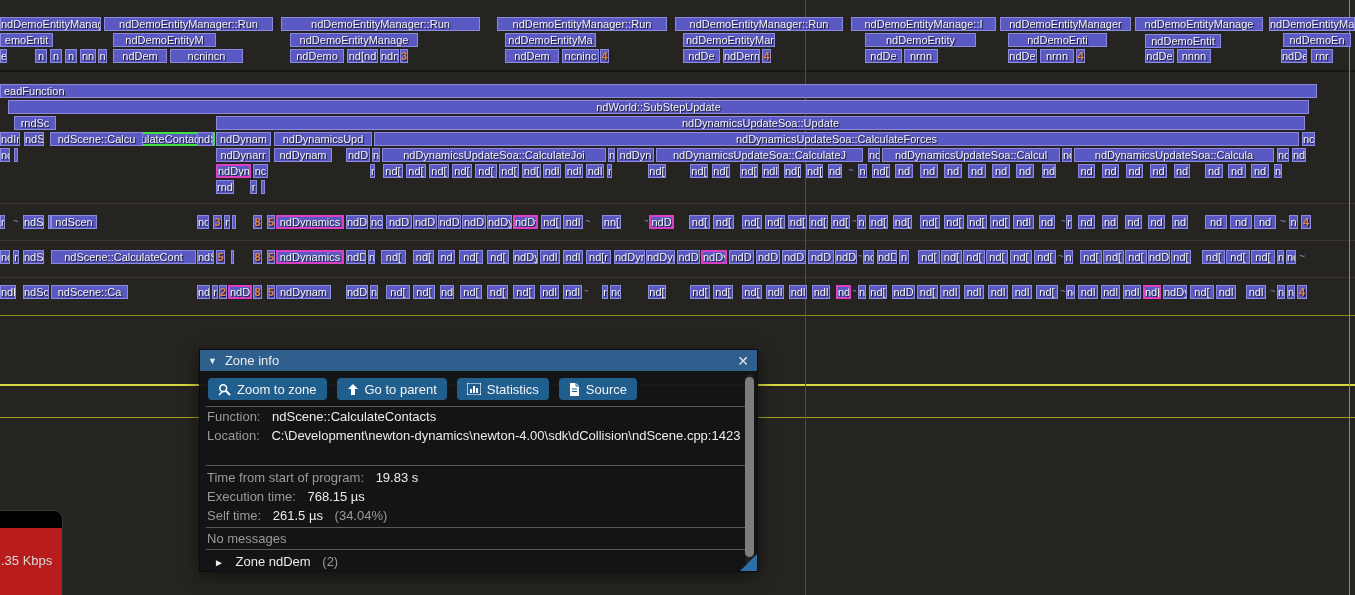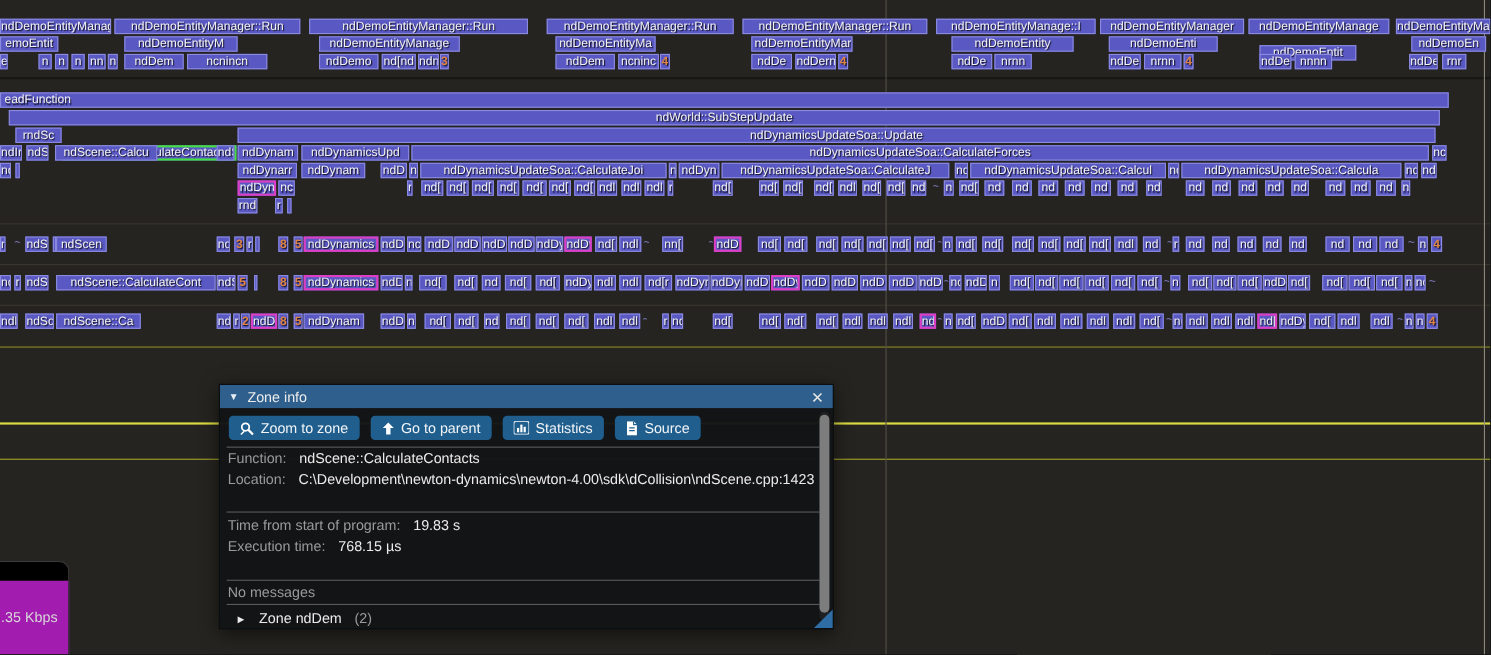--- a/index.html
+++ b/index.html
@@ -37,21 +37,21 @@
   .dim{color:#9a9a9a;}
   .gap6{display:inline-block;width:8px;}
   #scrolltrack{position:absolute;right:3px;top:24px;width:9px;height:190px;background:#1e2022;border-radius:5px;}
   #scrollthumb{position:absolute;right:3px;top:27px;width:9px;height:180px;background:#7d7d7d;border-radius:5px;cursor:pointer;}
   #resizegrip{position:absolute;right:0;bottom:0;width:0;height:0;
         border-left:17px solid transparent;border-bottom:17px solid #2e6da6;cursor:nwse-resize;}
   
   #connwin{position:absolute;left:0;top:510px;width:63px;height:85px;z-index:5;}
   #connhead{position:absolute;left:0;top:0;width:63px;height:18px;background:#000;
         border-top-right-radius:9px;border-top:1px solid #3a3a3a;border-right:1px solid #3a3a3a;box-sizing:border-box;}
-  #connbody{position:absolute;left:0;top:18px;width:63px;height:67px;background:#a21caf;
+  #connbody{position:absolute;left:0;top:18px;width:63px;height:67px;background:#b91c1c;
         border-right:1px solid #2c2c2c;box-sizing:border-box;}
   #connbw{position:absolute;left:1px;top:25px;font-size:13px;color:#d8d8d8;white-space:nowrap;}
 </style>
 </head>
 <body>
 
 <div id="stage">
   <div>
       <div class="hline" style="top: 70px; height: 2px; background: rgb(23, 23, 20);"></div>
       <div class="hline" style="top: 203px; height: 1px; background: rgb(56, 54, 47);"></div>
@@ -71,21 +71,21 @@
       <div class="bar" style="left: 1000px; top: 17px; width: 131px;">ndDemoEntityManager</div>
       <div class="bar" style="left: 1135px; top: 17px; width: 128px;">ndDemoEntityManage</div>
       <div class="bar" style="left: 1269px; top: 17px; width: 86px;">ndDemoEntityMana</div>
       <div class="bar" style="left: 0px; top: 33px; width: 53px;">emoEntit</div>
       <div class="bar" style="left: 113px; top: 33px; width: 103px;">ndDemoEntityM</div>
       <div class="bar" style="left: 290px; top: 33px; width: 128px;">ndDemoEntityManage</div>
       <div class="bar" style="left: 505px; top: 33px; width: 91px;">ndDemoEntityMa</div>
       <div class="bar" style="left: 683px; top: 33px; width: 92px; text-align: right;">ndDemoEntityMar</div>
       <div class="bar" style="left: 865px; top: 33px; width: 111px;">ndDemoEntity</div>
       <div class="bar" style="left: 1008px; top: 33px; width: 99px;">ndDemoEnti</div>
-      <div class="bar" style="left: 1145px; top: 41px; width: 88px;">ndDemoEntit</div>
+      <div class="bar" style="left: 1145px; top: 34px; width: 76px;">ndDemoEntit</div>
       <div class="bar" style="left: 1283px; top: 33px; width: 68px;">ndDemoEn</div>
       <div class="bar" style="left: 0px; top: 49px; width: 7px;">e</div>
       <div class="bar" style="left: 35px; top: 49px; width: 12px;">n</div>
       <div class="bar" style="left: 50px; top: 49px; width: 12px;">n</div>
       <div class="bar" style="left: 65px; top: 49px; width: 12px;">n</div>
       <div class="bar" style="left: 80px; top: 49px; width: 16px;">nn</div>
       <div class="bar" style="left: 98px; top: 49px; width: 9px;">n</div>
       <div class="bar" style="left: 113px; top: 49px; width: 54px;">ndDem</div>
       <div class="bar" style="left: 170px; top: 49px; width: 73px;">ncnincn</div>
       <div class="bar" style="left: 290px; top: 49px; width: 54px;">ndDemo</div>
@@ -407,20 +407,25 @@
     <div class="sep" style="top:115px"></div>
 
     <div class="inforow" style="top:120px">
       <span class="lab">Time from start of program:</span><span class="gap6"></span>
       <span class="val">19.83 s</span>
     </div>
     <div class="inforow" style="top:139px">
       <span class="lab">Execution time:</span><span class="gap6"></span>
       <span class="val">768.15 µs</span>
     </div>
+    <div class="inforow" style="top:158px">
+      <span class="lab">Self time:</span><span class="gap6"></span>
+      <span class="val">261.5 µs</span><span class="gap6"></span>
+      <span class="dim">(34.04%)</span>
+    </div>
     <div class="sep" style="top:177px"></div>
 
     <div class="inforow" style="top:181px">
       <span class="dim">No messages</span>
     </div>
     <div class="sep" style="top:199px"></div>
 
     <div class="inforow" style="top:204px;left:14px">
       <span class="val" style="font-size:10px">►</span><span class="gap6"></span>
       <span class="val">Zone ndDem</span><span class="gap6"></span>

